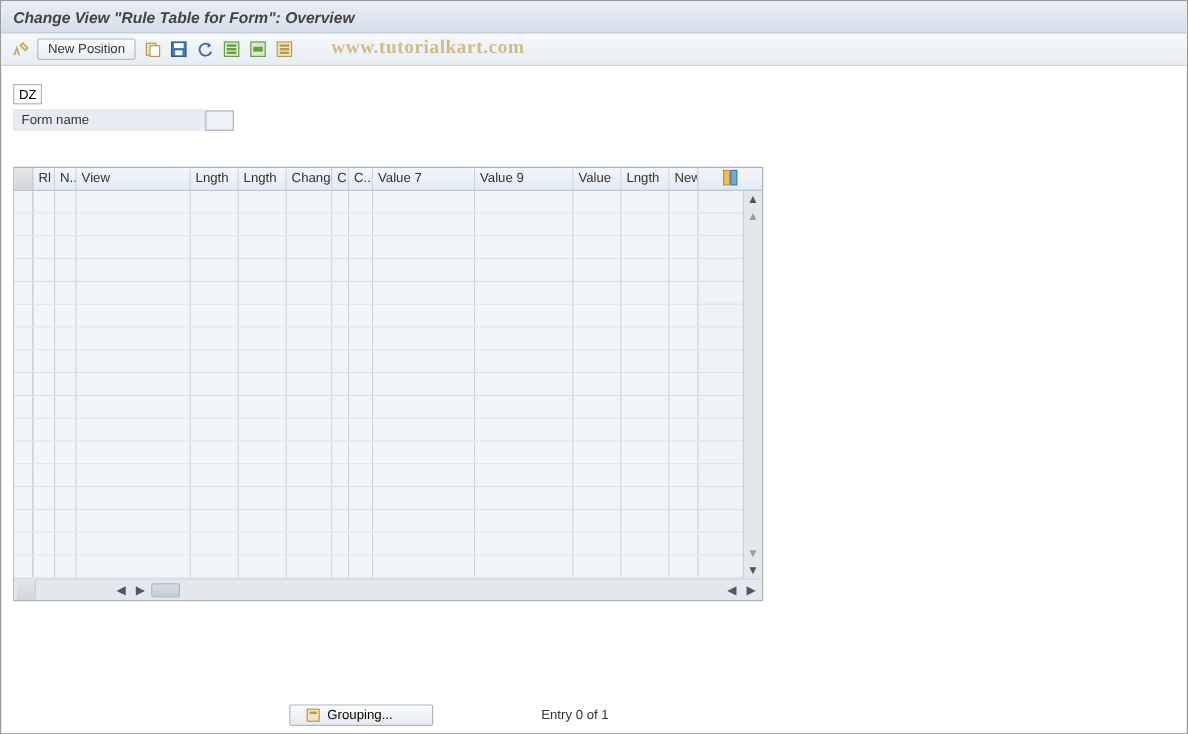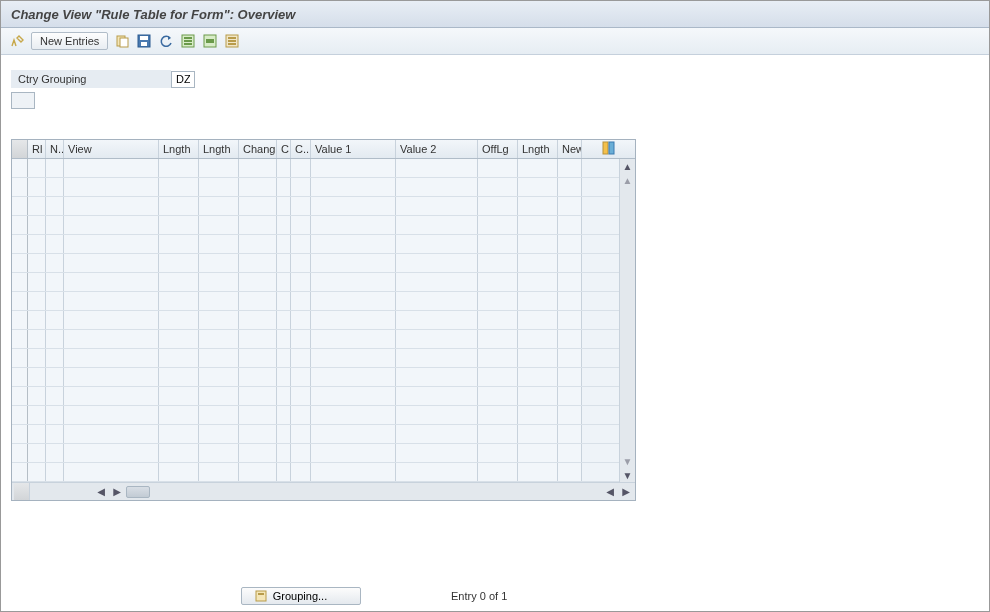--- a/index.html
+++ b/index.html
@@ -191,21 +191,21 @@
 <div class="titlebar">
   <span class="titlebar-text">Change View "Rule Table for Form": Overview</span>
 </div>
 
 <div class="toolbar">
   <span class="tb-icon">
     <svg width="14" height="14">
         <path d="M2 12 L4 6 L6 12 M7 4 L9 2 L13 6 L11 8 Z" stroke="#c7a84a" stroke-width="1.4" fill="none"></path>
       </svg>
   </span>
-  <span class="tb-btn-text">New Entries</span>
+  <span class="tb-btn-text">New Position</span>
   <span class="tb-icon">
     <svg width="14" height="14">
         <rect x="2" y="2" width="8" height="10" fill="#f4e6b8" stroke="#b89b4a"></rect>
         <rect x="5" y="4" width="8" height="9" fill="#fff" stroke="#b89b4a"></rect>
       </svg>
   </span>
   <span class="tb-icon">
     <svg width="14" height="14">
         <rect x="1" y="1" width="12" height="12" fill="#4a7ab0" stroke="#2a5a90"></rect>
         <rect x="3" y="2" width="8" height="4" fill="#fff"></rect>
@@ -233,45 +233,46 @@
       </svg>
   </span>
   <span class="tb-icon">
     <svg width="14" height="14">
         <rect x="1" y="1" width="12" height="12" fill="#f0e6c8" stroke="#b89b4a"></rect>
         <rect x="3" y="3" width="8" height="2" fill="#b89b4a"></rect>
         <rect x="3" y="6" width="8" height="2" fill="#b89b4a"></rect>
         <rect x="3" y="9" width="8" height="2" fill="#b89b4a"></rect>
       </svg>
   </span>
+  <span class="watermark">www.tutorialkart.com</span>
 </div>
 
 <div class="content">
   <div class="form-row">
-    <div class="form-label">Ctry Grouping</div>
     <input class="form-input wide" value="DZ" style="">
   </div>
   <div class="form-row">
+    <div class="form-label">Form name</div>
     <input class="form-input ro" style="width: 24px;" value="">
   </div>
 
   <div class="table-wrap">
     <div class="table-head">
       <div class="th rowsel"></div>
       <div class="th" style="width:18px">Rl</div>
       <div class="th" style="width:18px">N..</div>
       <div class="th" style="width:95px">View</div>
       <div class="th" style="width:40px">Lngth</div>
       <div class="th" style="width:40px">Lngth</div>
       <div class="th" style="width:38px">Change</div>
       <div class="th" style="width:14px">C</div>
       <div class="th" style="width:20px">C..</div>
-      <div class="th" style="width:85px">Value 1</div>
-      <div class="th" style="width:82px">Value 2</div>
-      <div class="th" style="width:40px">OffLg</div>
+      <div class="th" style="width:85px">Value 7</div>
+      <div class="th" style="width:82px">Value 9</div>
+      <div class="th" style="width:40px">Value</div>
       <div class="th" style="width:40px">Lngth</div>
       <div class="th" style="width:24px">New</div>
       <span class="config-icon">
         <svg width="14" height="14">
             <rect x="1" y="1" width="5" height="12" fill="#f4c04a" stroke="#b8923a"></rect>
             <rect x="7" y="1" width="5" height="12" fill="#6aaed6" stroke="#3a7ab0"></rect>
           </svg>
       </span>
     </div>
     <div class="table-body">

